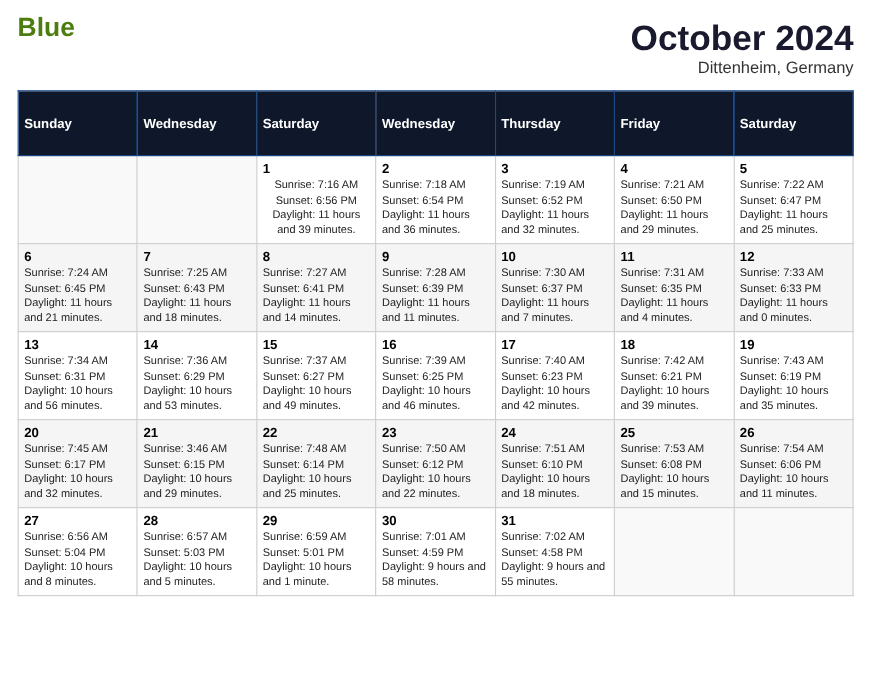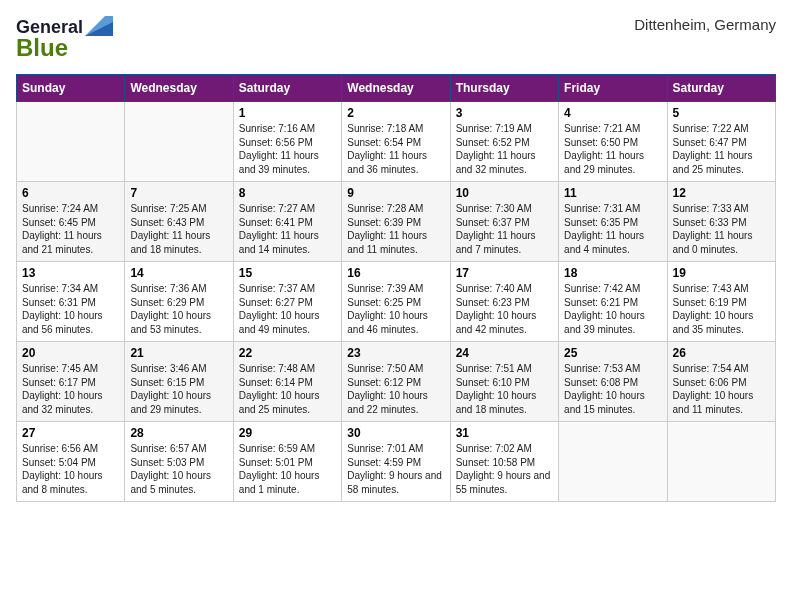--- a/index.html
+++ b/index.html
@@ -36,24 +36,24 @@
     .subtitle {
       font-size: 15px;
       color: #333;
     }
     table {
       width: 100%;
       border-collapse: collapse;
       font-size: 11px;
     }
     thead tr th {
-      background-color: #701a75;
+      background-color: #0f172a;
       color: #fff;
       text-align: left;
-      padding: 6px 5px;
+      padding: 22px 5px;
       font-size: 12px;
       font-weight: bold;
       border: 1px solid #1a4a8a;
     }
     tbody tr td {
       border: 1px solid #ccc;
       vertical-align: top;
       padding: 4px 5px;
       width: 107px;
       height: 80px;
@@ -75,30 +75,24 @@
     }
     .empty-cell {
       background: #f9f9f9;
     }
   </style>
 </head>
 <body>
 
 <div class="header">
   <div class="logo">
-    <div class="logo-row">
-      <span style="font-size:18px;font-weight:bold;color:#1a1a2e;">General</span>
-      <svg width="28" height="20" viewBox="0 0 28 20" style="margin-left:2px;margin-bottom:2px;">
-        <polygon points="0,20 28,0 28,20" fill="#2563b0"></polygon>
-        <polygon points="0,20 20,0 28,0 28,6" fill="#5b9bd5"></polygon>
-      </svg>
-    </div>
     <span style="font-size:24px;font-weight:bold;color:#4d7c0f;margin-top:-4px;">Blue</span>
   </div>
   <div class="title-block">
+    <div class="month-title">October 2024</div>
     <div class="subtitle">Dittenheim, Germany</div>
   </div>
 </div>
 
 <table>
   <thead>
     <tr>
     <th>Sunday</th>
         <th>Wednesday</th>
         <th>Saturday</th>
@@ -107,21 +101,21 @@
         <th>Friday</th>
         <th>Saturday</th>
       </tr>
   </thead>
   <tbody id="calendar-body">
   <tr>
         <td class="empty-cell"></td>
         <td class="empty-cell"></td>
         <td>
           <span class="day-number">1</span>
-          <div class="day-info" style="white-space: pre-line;">Sunrise: 7:16 AM
+          <div class="day-info" style="white-space: pre-line; text-align: center;">Sunrise: 7:16 AM
 Sunset: 6:56 PM
 Daylight: 11 hours and 39 minutes.</div>
         </td>
         <td>
           <span class="day-number">2</span>
           <div class="day-info" style="white-space: pre-line;">Sunrise: 7:18 AM
 Sunset: 6:54 PM
 Daylight: 11 hours and 36 minutes.</div>
         </td>
         <td>
@@ -296,20 +290,20 @@
         </td>
         <td>
           <span class="day-number">30</span>
           <div class="day-info" style="white-space: pre-line;">Sunrise: 7:01 AM
 Sunset: 4:59 PM
 Daylight: 9 hours and 58 minutes.</div>
         </td>
         <td>
           <span class="day-number">31</span>
           <div class="day-info" style="white-space: pre-line;">Sunrise: 7:02 AM
-Sunset: 10:58 PM
+Sunset: 4:58 PM
 Daylight: 9 hours and 55 minutes.</div>
         </td>
         <td class="empty-cell"></td>
         <td class="empty-cell"></td>
       </tr>
     </tbody>
 </table>
 
 </body></html>

